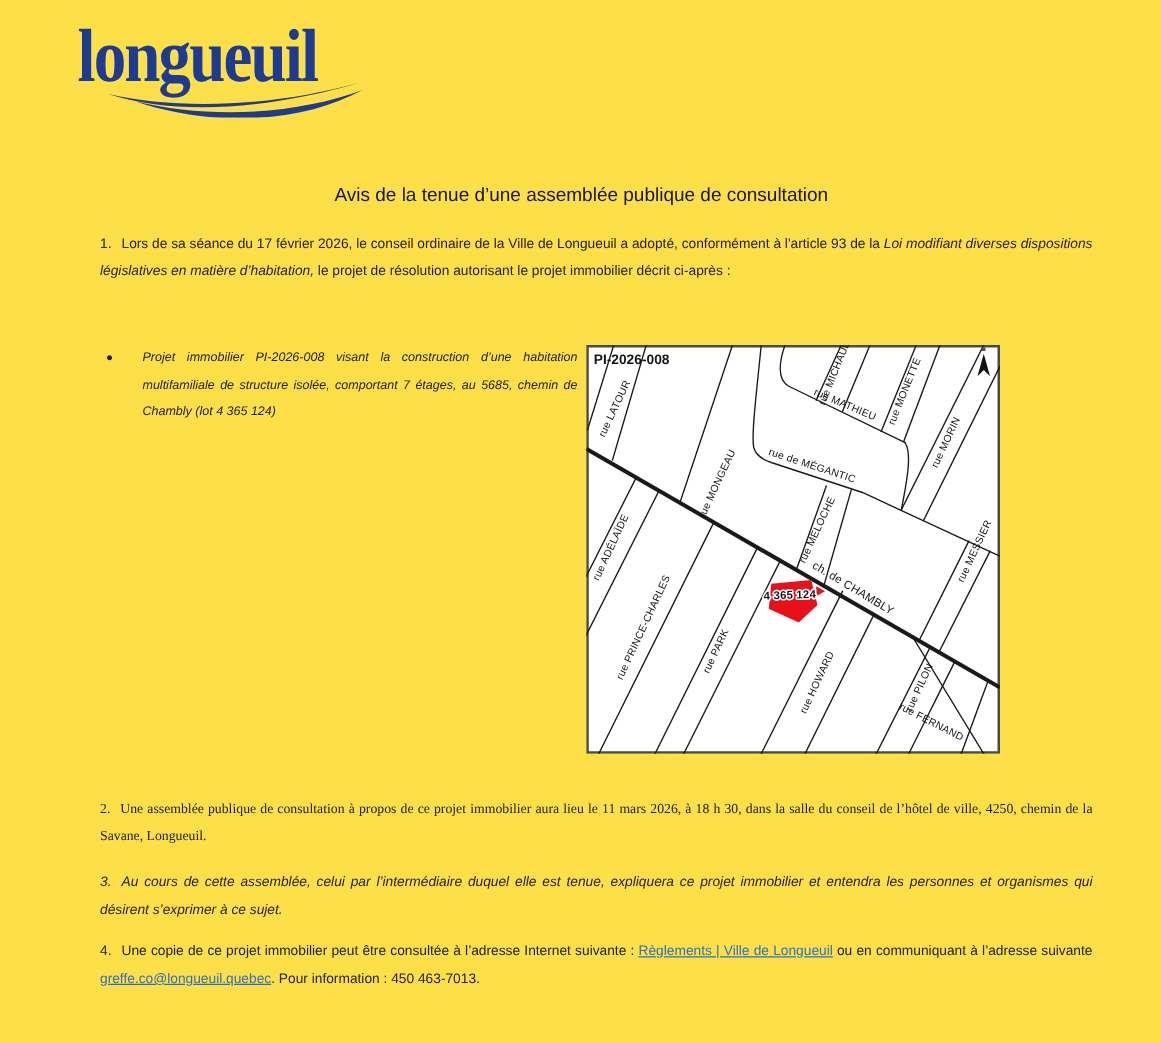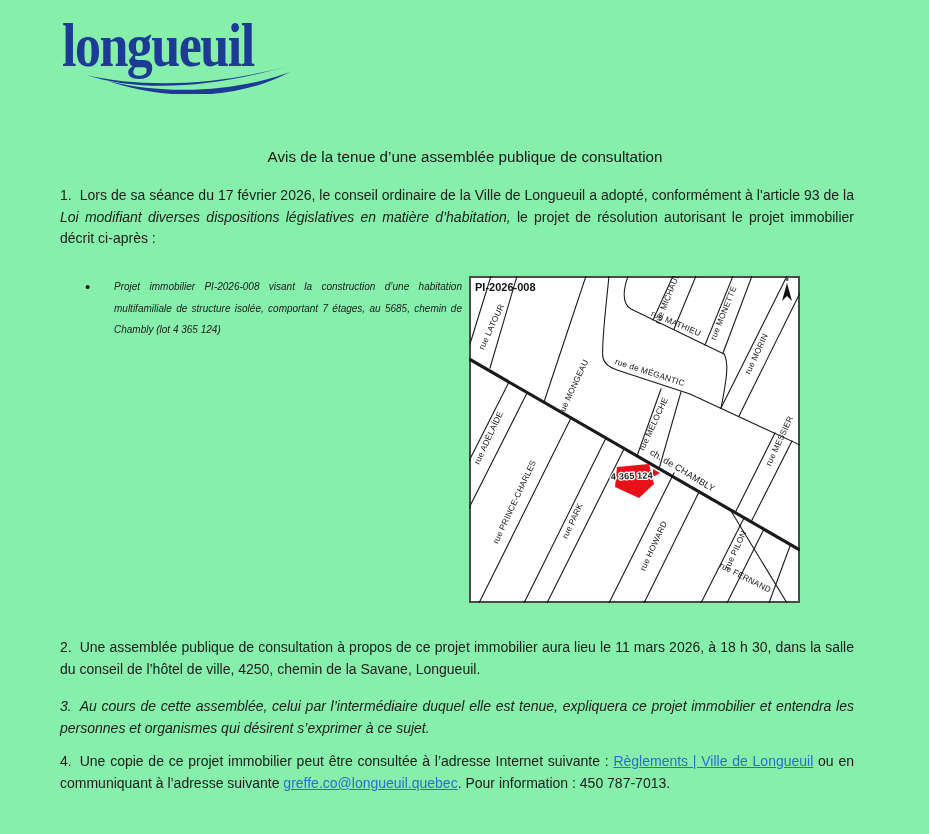--- a/index.html
+++ b/index.html
@@ -1,36 +1,36 @@
 <!DOCTYPE html>
 <html><head>
 <meta charset="utf-8">
 <style>
   html,body{margin:0;padding:0;background:#ffffff;}
   .page{
-    position:relative;width:929px;height:834px;background:#86efac;overflow:hidden;
+    position:relative;width:929px;height:834px;background:#fde047;overflow:hidden;
     font-family:"Liberation Sans",sans-serif;color:#1b1b1b;
   }
   
   .logo{position:absolute;left:60px;top:10px;width:240px;height:86px;}
   .logo-word{
     font-family:"Liberation Serif",serif;font-weight:bold;font-size:52px;line-height:1;
     color:#1d3a94;letter-spacing:-1.5px;transform:scaleY(1.16);transform-origin:left top;
     position:absolute;left:2px;top:6px;white-space:nowrap;
   }
   .logo-wave{position:absolute;left:24px;top:52px;}
   
   .doc-title{
     position:absolute;left:68px;top:148px;width:794px;text-align:center;
     font-weight:normal;font-size:15.2px;color:#151515;
   }
   
   .para{
-    position:absolute;left:60px;width:794px;text-align:justify;
-    font-size:14px;line-height:21.7px;
+    position:absolute;left:80px;width:794px;text-align:justify;
+    font-size:11px;line-height:21.7px;
   }
   .pnum{margin-right:8px;}
   .it{font-style:italic;}
   a.doclink{color:#2b70c8;text-decoration:underline;cursor:pointer;}
   
   .bullet-dot{position:absolute;left:85px;top:276px;font-size:15px;line-height:21.7px;}
   .bullet-text{
     position:absolute;left:114px;top:276px;width:348px;text-align:justify;
     font-size:10px;line-height:21.7px;font-style:italic;
   }
@@ -118,25 +118,25 @@
           <text x="313" y="166" transform="rotate(-65 313 166)" class="mlabel" text-anchor="middle">rue MESSIER</text>
           <text x="212" y="197" transform="rotate(31 212 197)" class="mlabel lbl-road" text-anchor="middle">ch. de CHAMBLY</text>
           <text x="187" y="271" transform="rotate(-65 187 271)" class="mlabel" text-anchor="middle">rue HOWARD</text>
           <text x="269" y="275" transform="rotate(-65 269 275)" class="mlabel" text-anchor="middle">rue PILON</text>
           <text x="275" y="304" transform="rotate(27 275 304)" class="mlabel" text-anchor="middle">rue FERNAND</text>
           <text x="163" y="203" transform="rotate(-2 163 203)" class="mlabel lbl-lot" text-anchor="middle">4 365 124</text>
         </g>
     </svg>
   </div>
 
-  <div class="para" style="top:637px;">
+  <div class="para" style="top:637px;font-family:Liberation Serif, serif;">
     <span class="pnum">2.</span><span>Une assemblée publique de consultation à propos de ce projet immobilier aura lieu le 11 mars 2026, à 18 h 30, dans la salle du conseil de l’hôtel de ville, 4250, chemin de la Savane, Longueuil.</span>
   </div>
 
   <div class="para" style="top:696px;font-style:italic;">
     <span class="pnum">3.</span><span>Au cours de cette assemblée, celui par l’intermédiaire duquel elle est tenue, expliquera ce projet immobilier et entendra les personnes et organismes qui désirent s’exprimer à ce sujet.</span>
   </div>
 
   <div class="para" style="top:751px;">
-    <span class="pnum">4.</span><span>Une copie de ce projet immobilier peut être consultée à l’adresse Internet suivante : </span><a class="doclink">Règlements | Ville de Longueuil</a><span> ou en communiquant à l’adresse suivante </span><a class="doclink">greffe.co@longueuil.quebec</a><span>. Pour information : 450 787-7013.</span>
+    <span class="pnum">4.</span><span>Une copie de ce projet immobilier peut être consultée à l’adresse Internet suivante : </span><a class="doclink">Règlements | Ville de Longueuil</a><span> ou en communiquant à l’adresse suivante </span><a class="doclink">greffe.co@longueuil.quebec</a><span>. Pour information : 450 463-7013.</span>
   </div>
 
 </div>
 
 </body></html>

